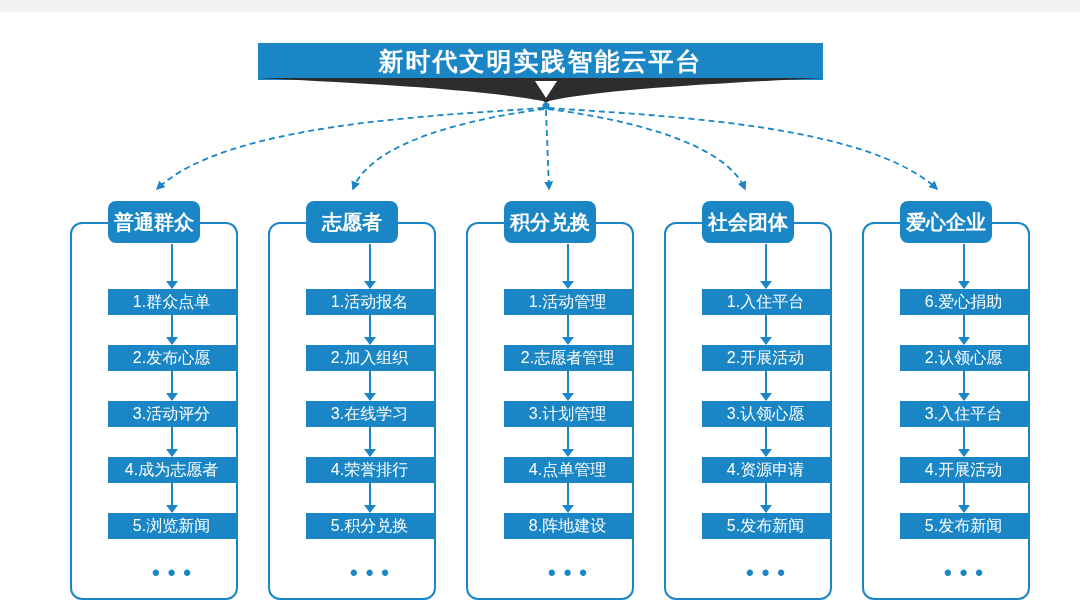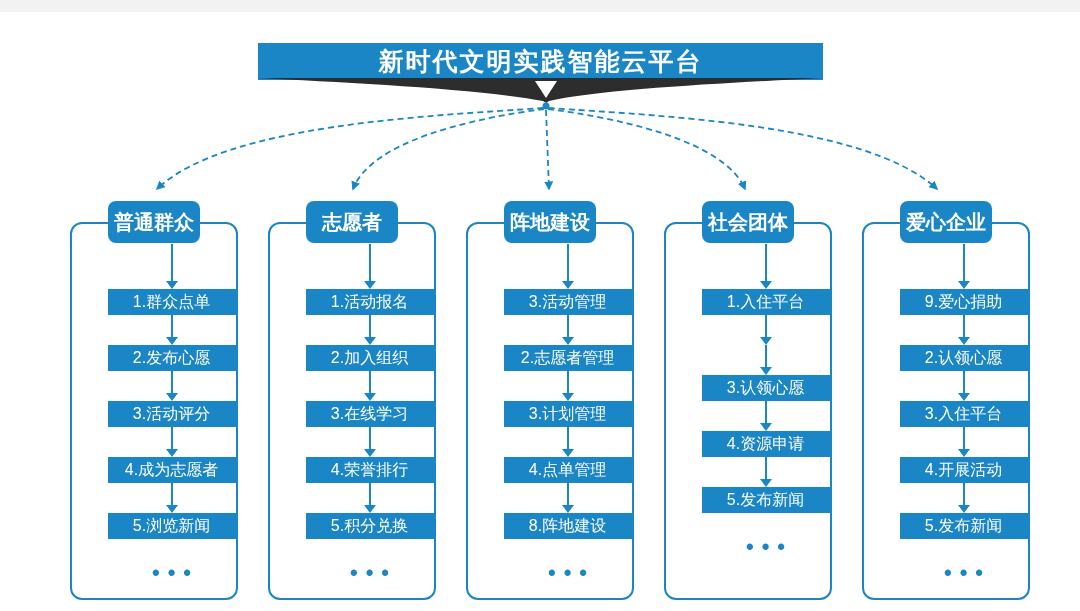--- a/index.html
+++ b/index.html
@@ -115,55 +115,56 @@
         <div class="v-arrow"></div>
         <div class="step-box">3.在线学习</div>
         <div class="v-arrow"></div>
         <div class="step-box">4.荣誉排行</div>
         <div class="v-arrow"></div>
         <div class="step-box">5.积分兑换</div>
         <div class="dots">•••</div>
       </div>
   </section>
   <section class="column" data-col="2">
-    <div class="col-header">阵地建设</div>
+    <div class="col-header">积分兑换</div>
     <div class="col-body">
         <div class="v-arrow long"></div>
-        <div class="step-box">3.活动管理</div>
+        <div class="step-box">1.活动管理</div>
         <div class="v-arrow"></div>
         <div class="step-box">2.志愿者管理</div>
         <div class="v-arrow"></div>
         <div class="step-box">3.计划管理</div>
         <div class="v-arrow"></div>
         <div class="step-box">4.点单管理</div>
         <div class="v-arrow"></div>
         <div class="step-box">8.阵地建设</div>
         <div class="dots">•••</div>
       </div>
   </section>
   <section class="column" data-col="3">
     <div class="col-header">社会团体</div>
     <div class="col-body">
         <div class="v-arrow long"></div>
         <div class="step-box">1.入住平台</div>
         <div class="v-arrow"></div>
+        <div class="step-box">2.开展活动</div>
         <div class="v-arrow"></div>
         <div class="step-box">3.认领心愿</div>
         <div class="v-arrow"></div>
         <div class="step-box">4.资源申请</div>
         <div class="v-arrow"></div>
         <div class="step-box">5.发布新闻</div>
         <div class="dots">•••</div>
       </div>
   </section>
   <section class="column" data-col="4">
     <div class="col-header">爱心企业</div>
     <div class="col-body">
         <div class="v-arrow long"></div>
-        <div class="step-box">9.爱心捐助</div>
+        <div class="step-box">6.爱心捐助</div>
         <div class="v-arrow"></div>
         <div class="step-box">2.认领心愿</div>
         <div class="v-arrow"></div>
         <div class="step-box">3.入住平台</div>
         <div class="v-arrow"></div>
         <div class="step-box">4.开展活动</div>
         <div class="v-arrow"></div>
         <div class="step-box">5.发布新闻</div>
         <div class="dots">•••</div>
       </div>

